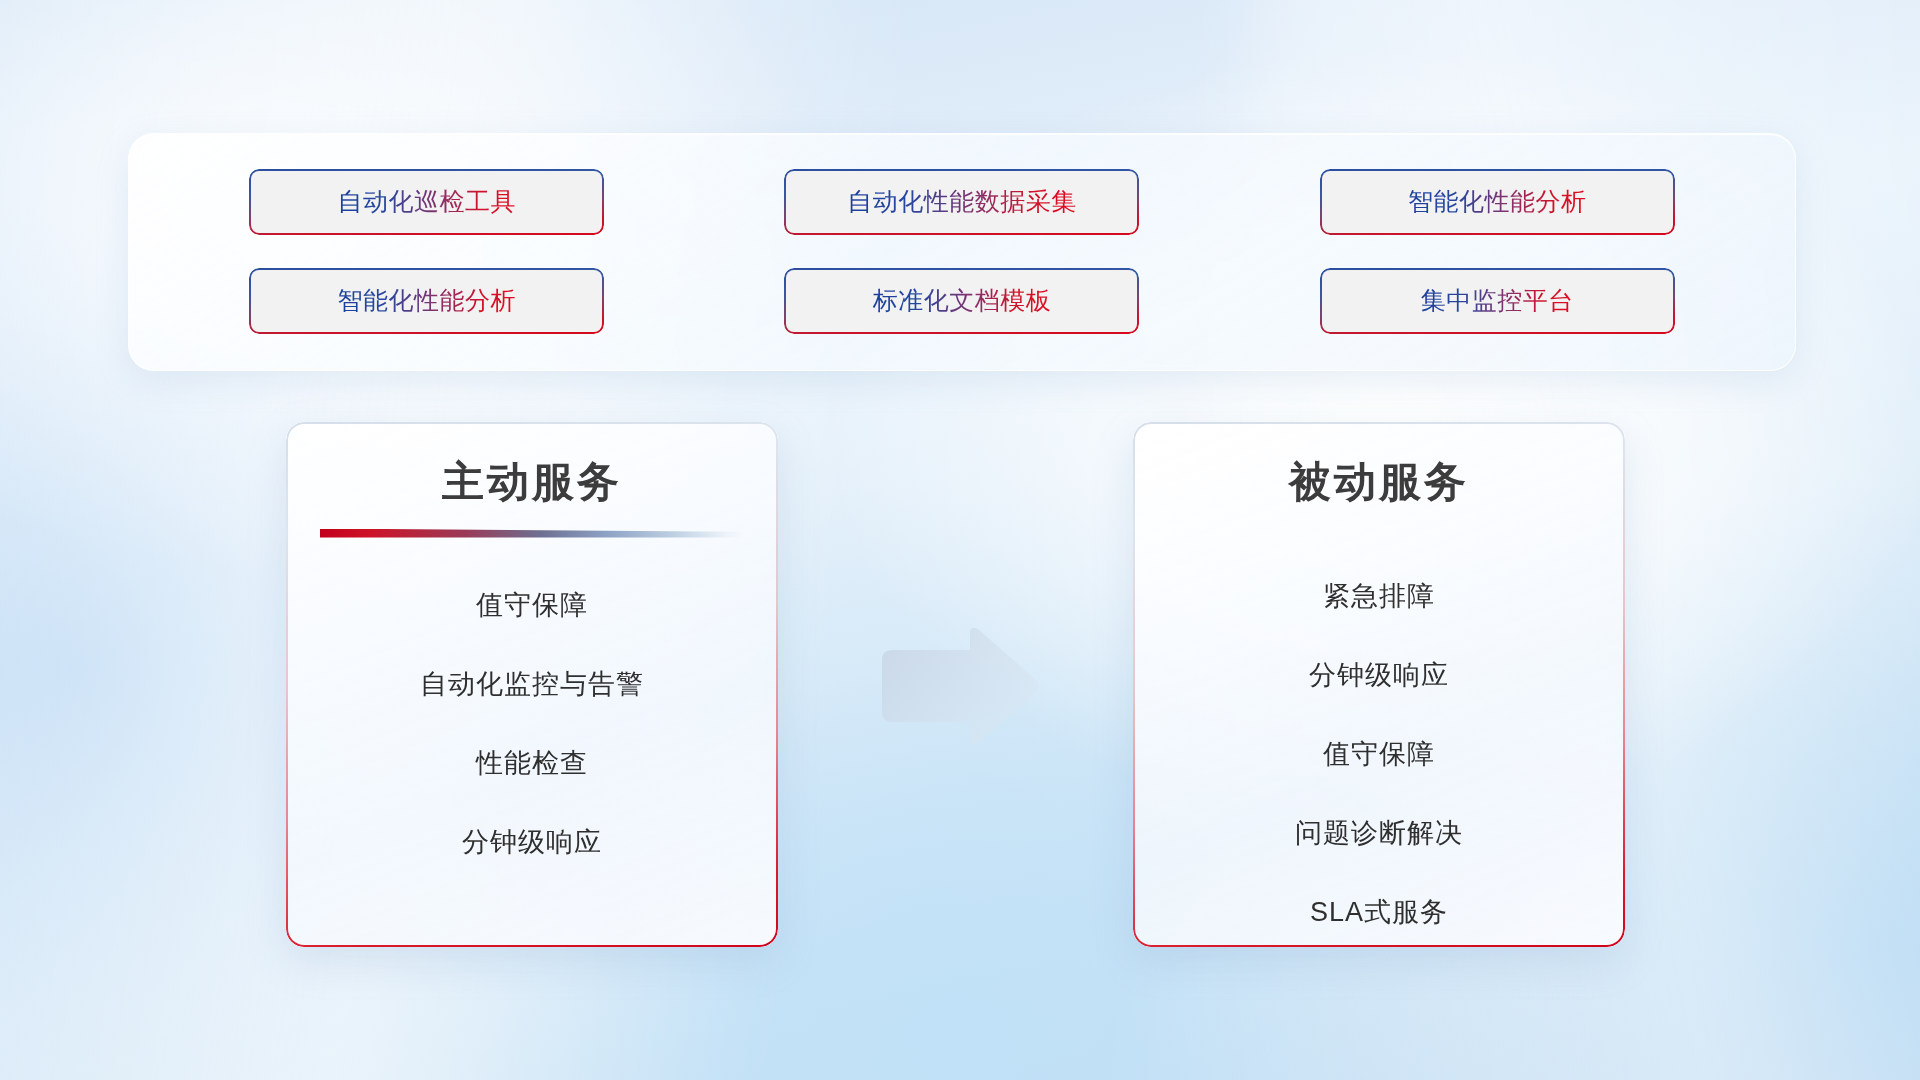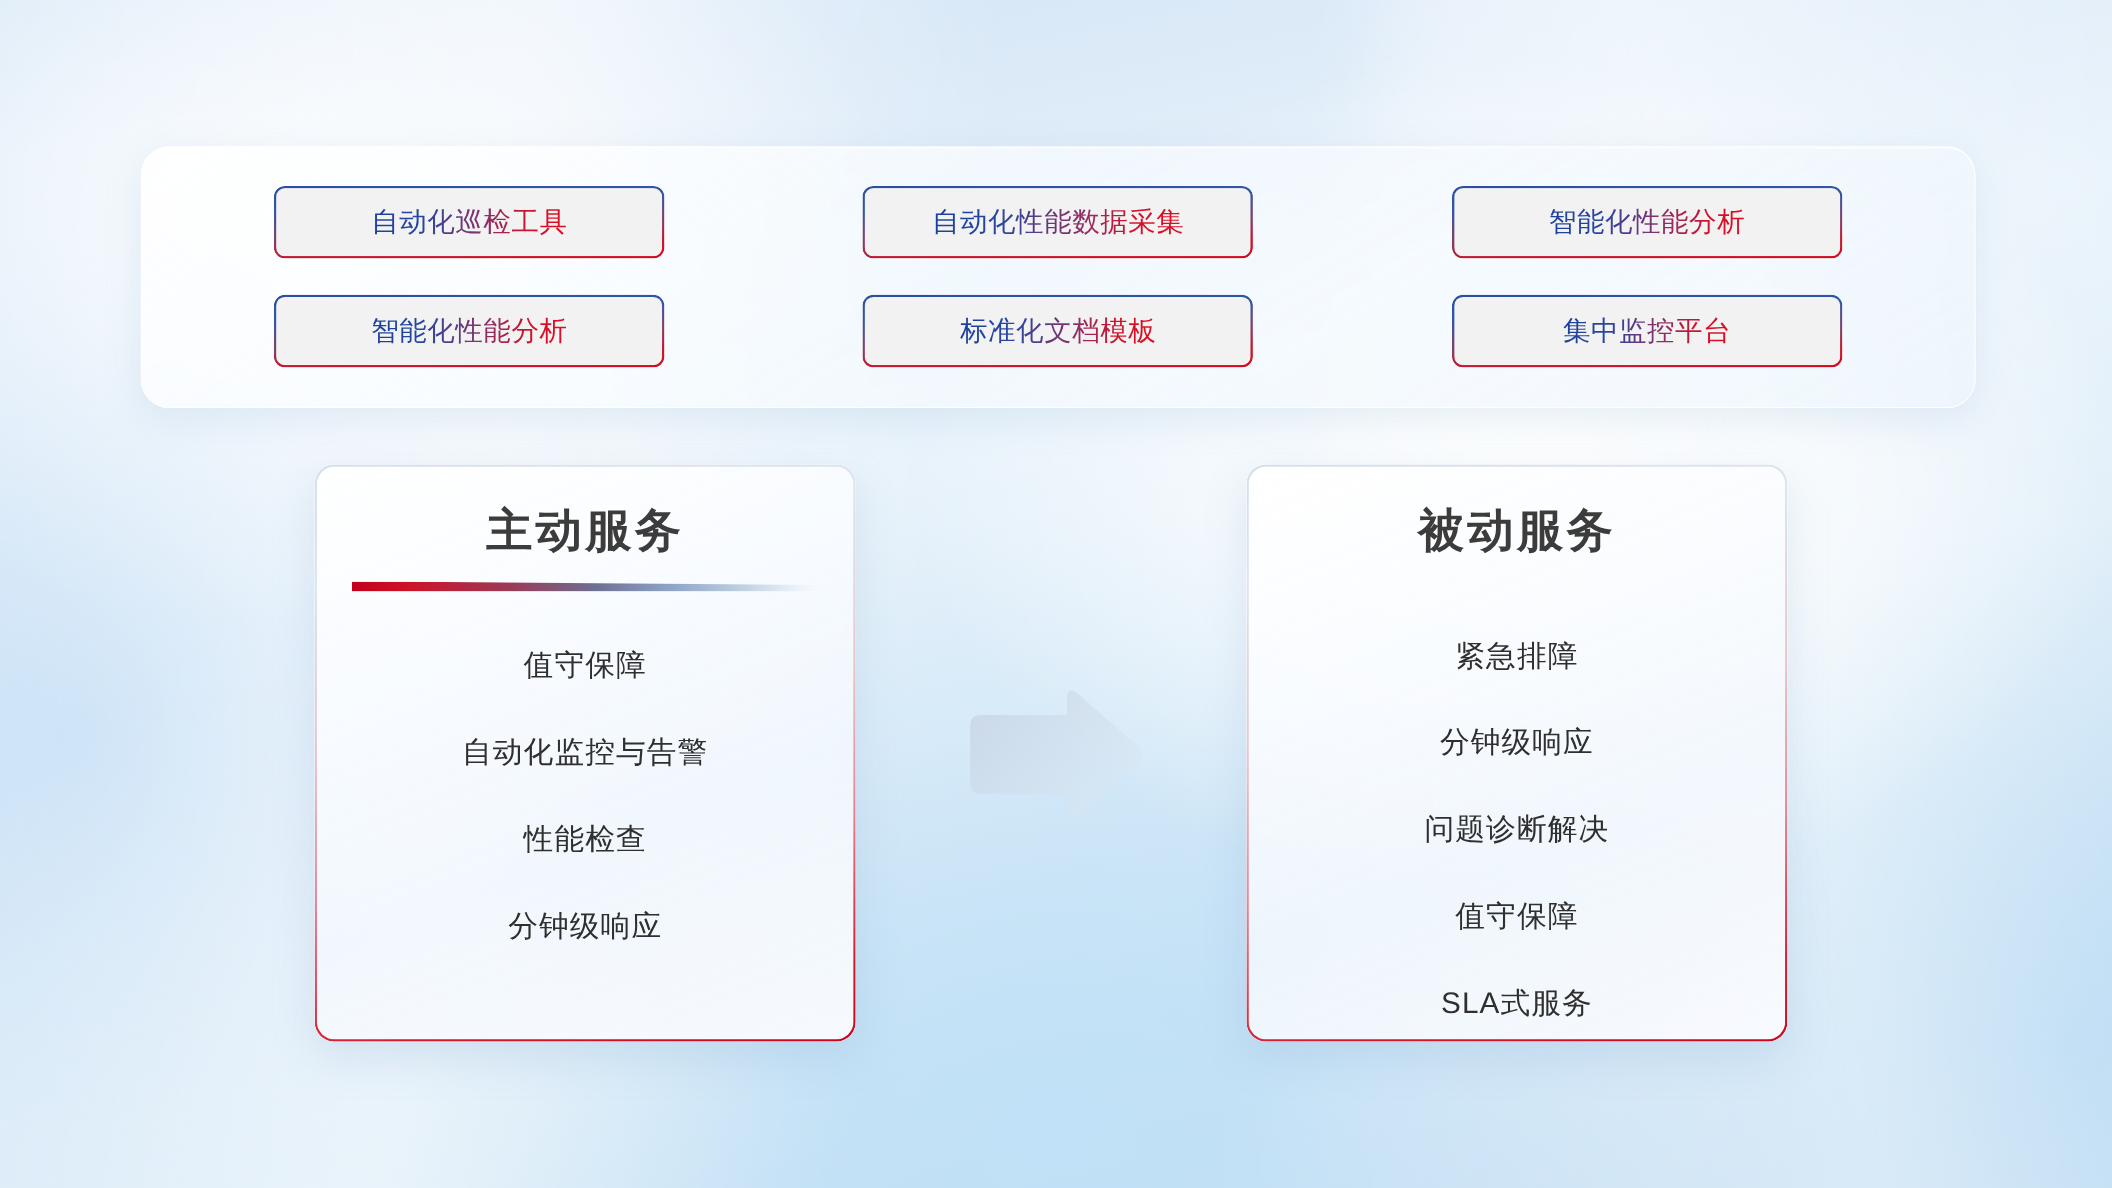--- a/index.html
+++ b/index.html
@@ -279,20 +279,20 @@
     <div class="card-inner">
       <div class="card-title">被动服务</div>
 
       <div class="card-divider">
         <div class="bar"></div>
       </div>
 
       <ul class="card-list">
         <li>紧急排障</li>
         <li>分钟级响应</li>
+        <li>值守保障</li>
         <li>问题诊断解决</li>
-        <li>值守保障</li>
         <li>SLA式服务</li>
       </ul>
     </div>
   </div>
 
 </div>
 
 </body></html>

